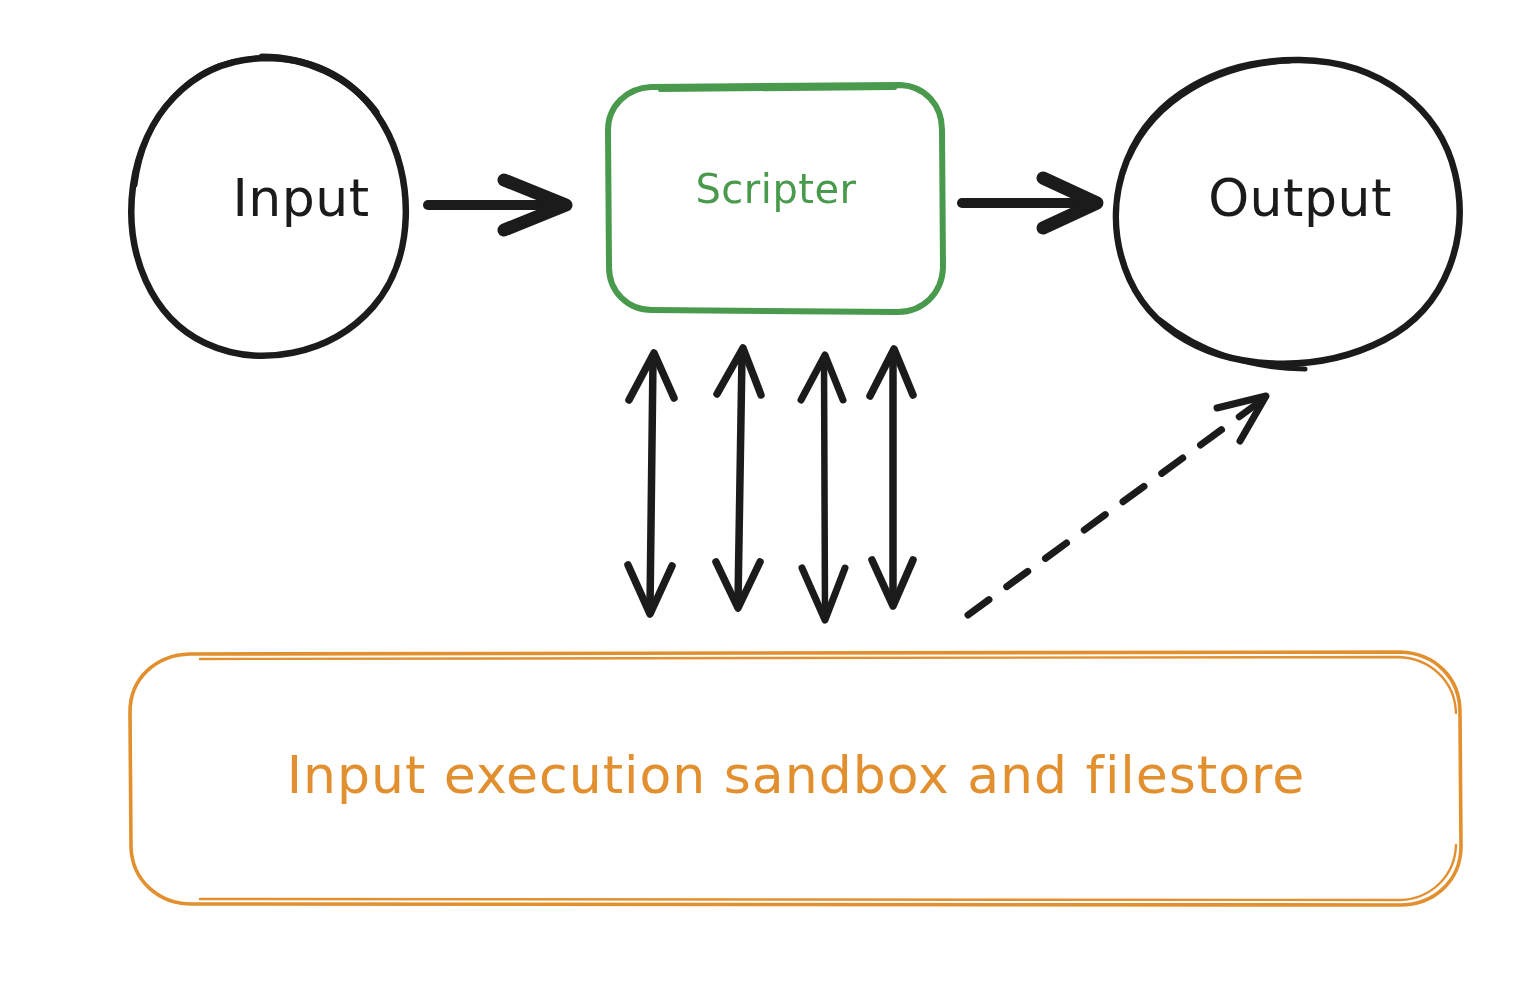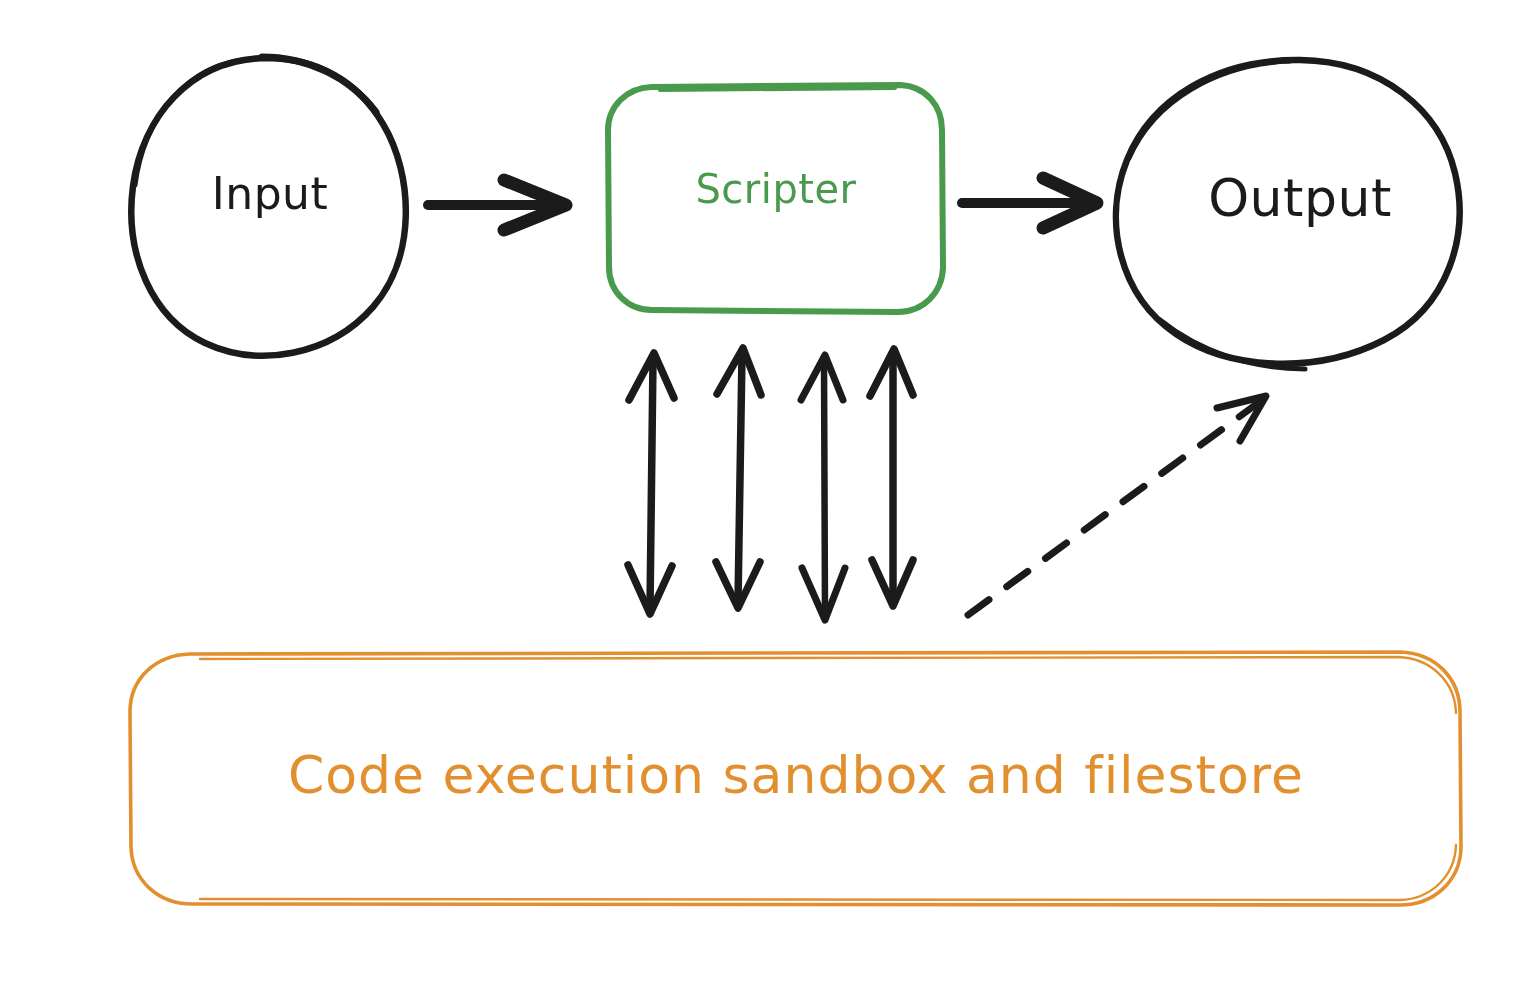--- a/index.html
+++ b/index.html
@@ -33,22 +33,23 @@
     text-align: center;
     font-family: "DejaVu Sans", sans-serif;
     font-weight: 400;
     letter-spacing: 0.5px;
     user-select: none;
   }
   #label-input {
     left: 0;
     top: 168px;
     width: 540px;
-    font-size: 44px;
+    font-size: 52px;
     color: #1b1b1b;
+    padding-left: 31px;
   }
   #label-output {
     left: 1030px;
     top: 168px;
     width: 540px;
     font-size: 52px;
     color: #1b1b1b;
   }
   #label-scripter {
     left: 608px;
@@ -167,15 +168,15 @@
     </g>
 
   </svg>
 
   <div class="node-label" id="label-input">Input</div>
 
   <div class="node-label" id="label-scripter">Scripter</div>
 
   <div class="node-label" id="label-output">Output</div>
 
-  <div class="node-label" id="label-sandbox">Code execution sandbox and filestore</div>
+  <div class="node-label" id="label-sandbox">Input execution sandbox and filestore</div>
 
 </div>
 
 </body></html>

